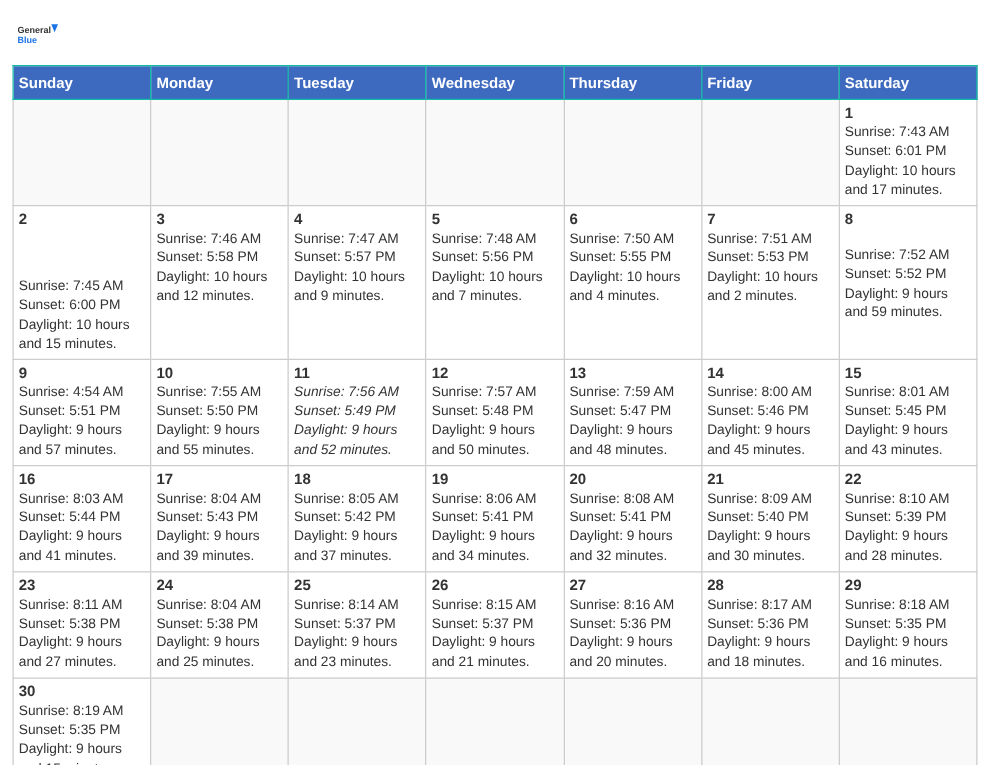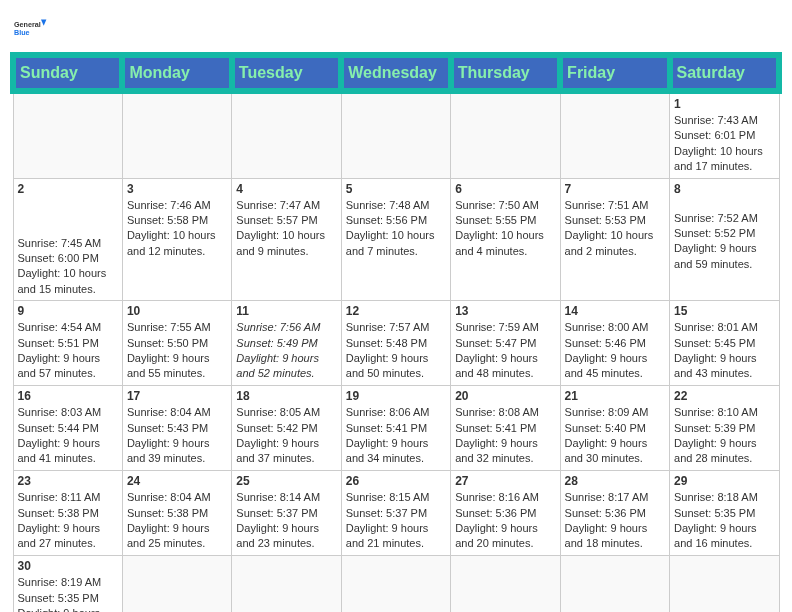--- a/index.html
+++ b/index.html
@@ -40,26 +40,26 @@
       color: #555;
       margin-top: 2px;
     }
     .calendar {
       width: 100%;
       border-collapse: collapse;
       border: 1px solid #ccc;
     }
     .calendar th {
       background: #3d6abf;
-      color: #86efac;
-      font-size: 16px;
+      color: #ffffff;
+      font-size: 12px;
       font-weight: bold;
       padding: 6px 4px;
       text-align: left;
-      border: 6px solid #14b8a6;
+      border: 1px solid #14b8a6;
     }
     .calendar td {
       vertical-align: top;
       border: 1px solid #ccc;
       padding: 3px 4px;
       width: calc(100% / 7);
       min-height: 80px;
       font-size: 10px;
       color: #333;
       background: #fff;

